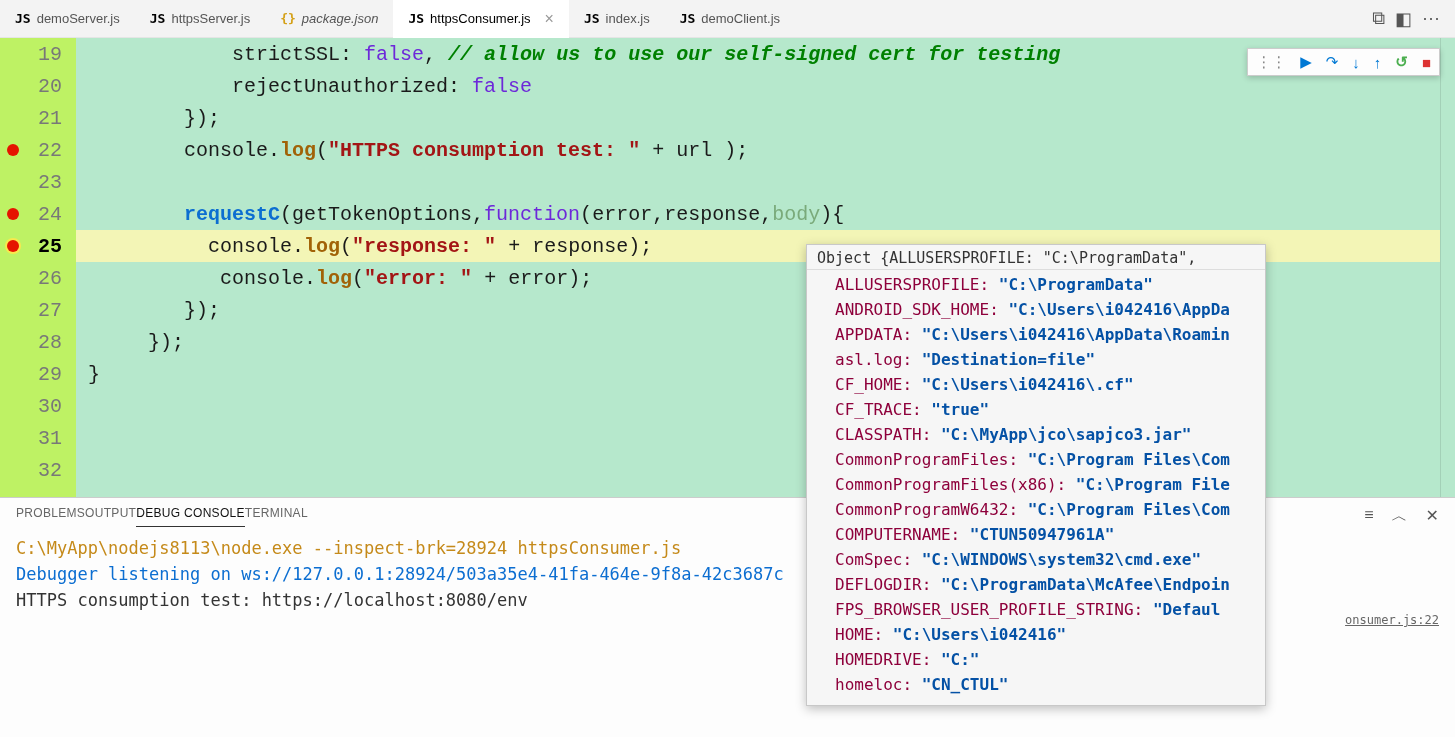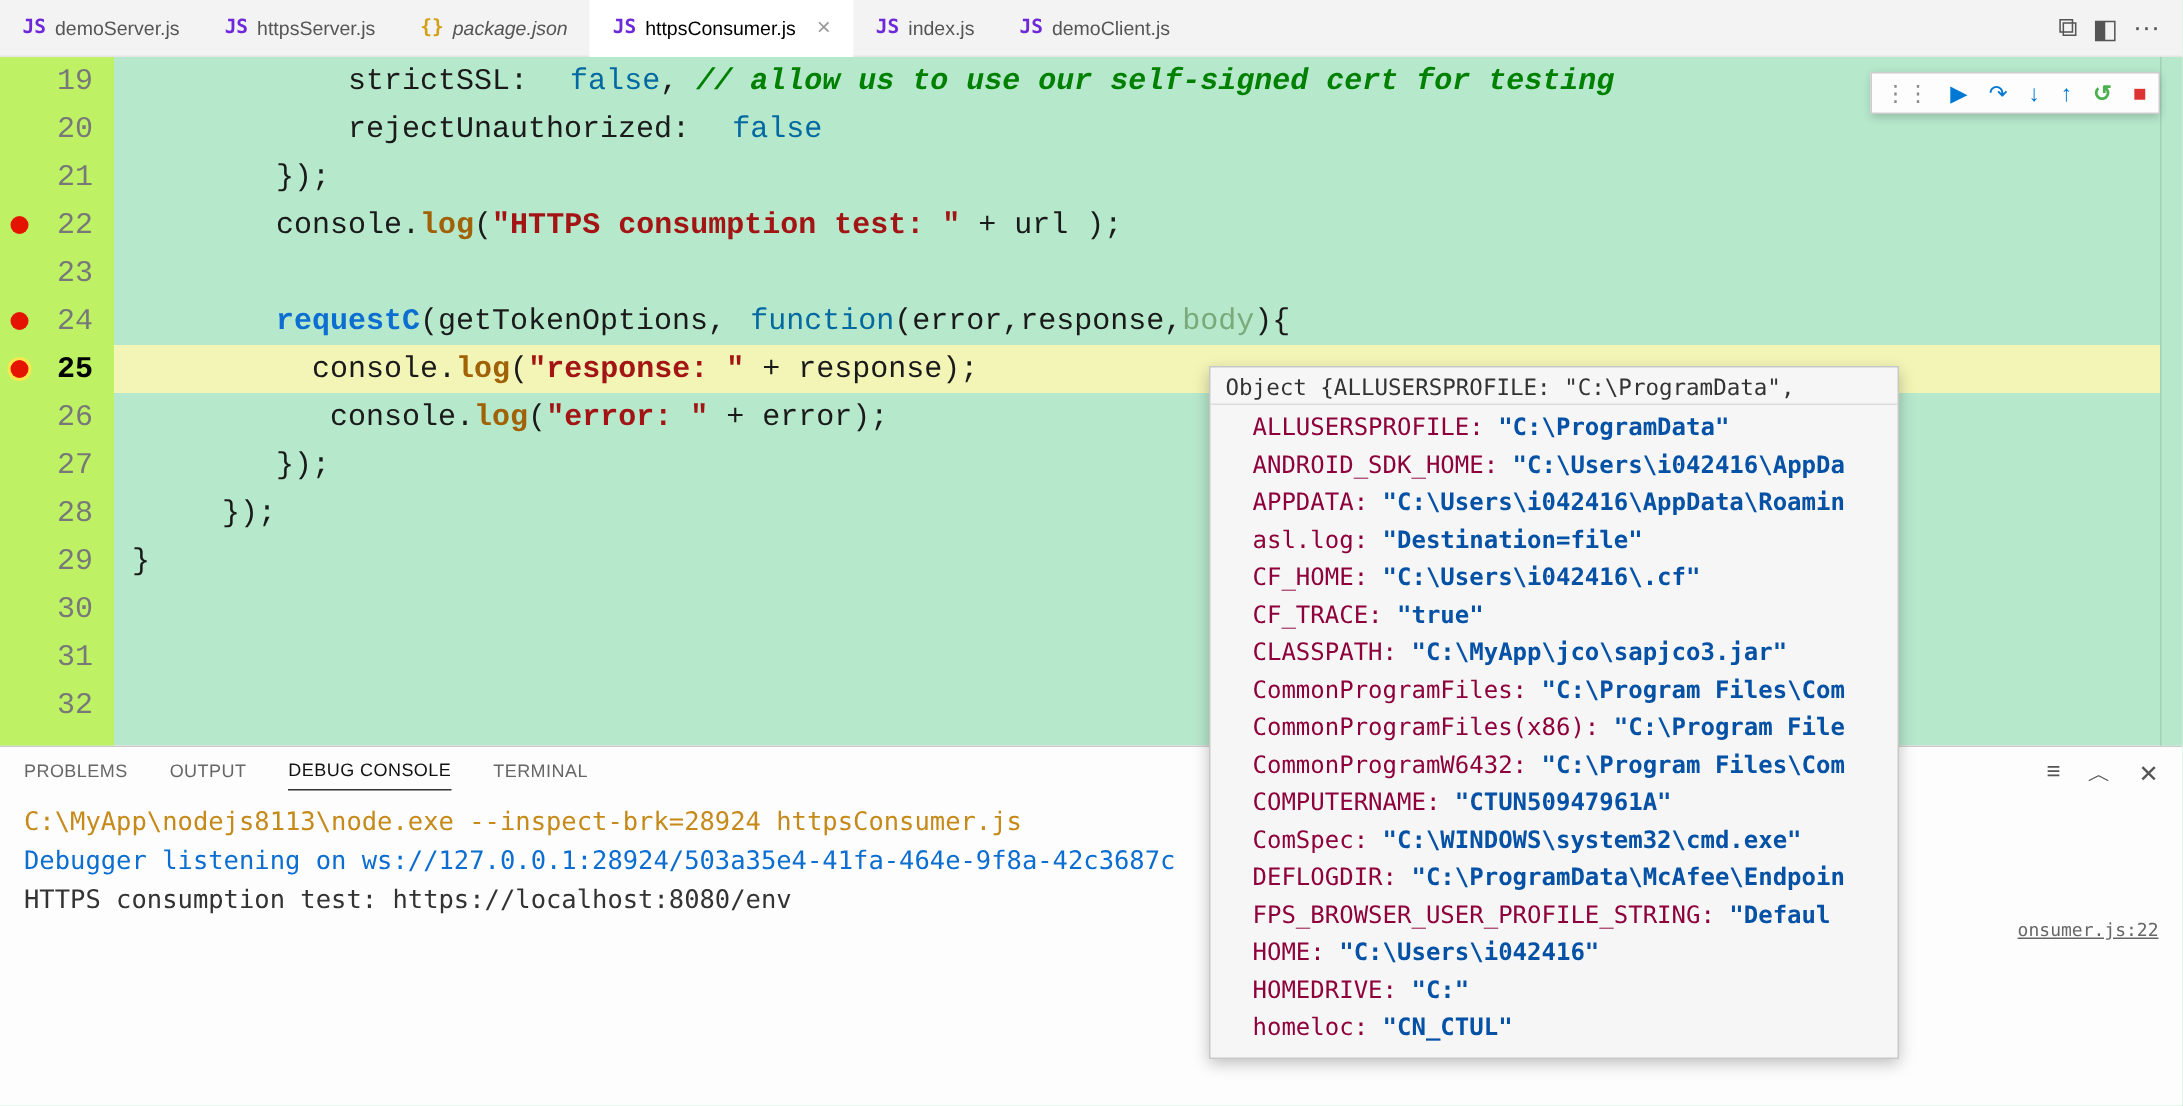--- a/index.html
+++ b/index.html
@@ -1,21 +1,21 @@
 <!DOCTYPE html>
 <html><head>
 <meta charset="utf-8">
 <style>
 * { margin:0; padding:0; box-sizing:border-box; }
 body { font-family:"Segoe UI",Arial,sans-serif; font-size:13px; background:#fff; overflow:hidden; width:1455px; height:737px; }
 .tabs { display:flex; height:38px; background:#f3f3f3; border-bottom:1px solid #e5e5e5; align-items:center; }
 .tab { display:flex; align-items:center; padding:0 15px; height:38px; cursor:pointer; gap:6px; color:#555; font-style:normal; }
 .tab.active { background:#fff; color:#000; }
 .tab .ic { font-size:13px; font-weight:bold; }
-.js-ic { color:#6d28d9; font-family:monospace; font-weight:bold; }
+.js-ic { color:#000000; font-family:monospace; font-weight:bold; }
 .json-ic { color:#d4a017; font-family:monospace; font-weight:bold; }
 .close-x { color:#999; margin-left:8px; font-size:16px; }
 .tabs-right { margin-left:auto; display:flex; gap:10px; padding-right:15px; color:#555; }
 .tabs-right span { cursor:pointer; font-size:18px; }
 .debug-toolbar { position:absolute; right:15px; top:48px; background:#fdfdfd; border:1px solid #ccc; box-shadow:0 2px 6px rgba(0,0,0,.2); display:flex; align-items:center; padding:4px 8px; gap:14px; z-index:10; }
 .debug-toolbar span { cursor:pointer; font-size:15px; }
 .grip { color:#888; cursor:grab; }
 .cont { color:#0078d4; }
 .so { color:#0078d4; }
 .si { color:#0078d4; }
@@ -30,37 +30,37 @@
 .bp.cur { background:#e51400; box-shadow:0 0 0 2px #f9e84d; }
 .lnum { width:45px; text-align:right; padding-right:8px; color:#787878; }
 .lnum.cur { color:#000; font-weight:bold; }
 .ibar { width:6px; }
 .ibar.on { background:#4caf50; }
 .ibar.mod { background:#f9e84d; }
 .code { flex:1; position:relative; }
 .crow { height:32px; display:flex; align-items:center; padding-left:12px; white-space:pre; }
 .crow.hl { background:#f3f5b6; }
 .minimap { width:15px; background:#b6e8cc; border-left:1px solid rgba(0,0,0,.1); }
-.tk-kw { color:#0369a1;margin-left:16px; }
+.tk-kw { color:#6d28d9; }
 .tk-id { color:#1a1a1a; }
 .tk-prop { color:#1a1a1a; }
 .tk-fn { color:#a16207; font-weight:bold; }
 .tk-call { color:#0c6ed1; font-weight:bold; }
 .tk-str { color:#a31515; font-weight:bold; }
 .tk-cmt { color:#008000; font-style:italic; font-weight:bold; }
 .tk-punc { color:#1a1a1a; }
 .tk-param { color:#7aaa7a; }
 .hover { position:absolute; top:206px; left:730px; width:460px; background:#f6f6f6; border:1px solid #c8c8c8; box-shadow:0 3px 10px rgba(0,0,0,.25); font-family:Consolas,monospace; font-size:16px; z-index:20; padding-bottom:6px; max-height:485px; overflow:hidden; }
 .hover-head { padding:4px 10px 2px; border-bottom:1px solid #ddd; color:#333; font-size:15px; }
 .hover-body { padding:2px 0; }
 .hrow { padding:0 10px 0 28px; line-height:25px; white-space:nowrap; overflow:hidden; }
 .hkey { color:#8e003b; }
 .hval { color:#0451a5; font-weight:bold; }
 .panel { height:240px; border-top:1px solid #ccc; background:#fdfdfd; display:flex; flex-direction:column; }
-.ptabs { display:flex; gap:28px; padding:8px 16px 0; color:#666; font-size:12px; align-items:center; }
+.ptabs { display:flex; padding:8px 16px 0; color:#666; font-size:12px; }
 .ptab { padding-bottom:6px; cursor:pointer; letter-spacing:.3px; }
 .ptab.act { color:#111; border-bottom:1px solid #333; }
 .ptabs-right { margin-left:auto; display:flex; gap:18px; color:#555; font-size:16px; }
 .pbody { flex:1; font-family:Consolas,monospace; font-size:17px; padding:8px 16px; line-height:26px; }
 .p-cmd { color:#c58a1a; }
 .p-dbg { color:#0c6ed1; }
 .p-out { color:#333; }
 .p-src { position:absolute; right:16px; bottom:110px; color:#666; text-decoration:underline; font-family:Consolas,monospace; font-size:12px; }
 .italic { font-style:italic; }
 </style>

